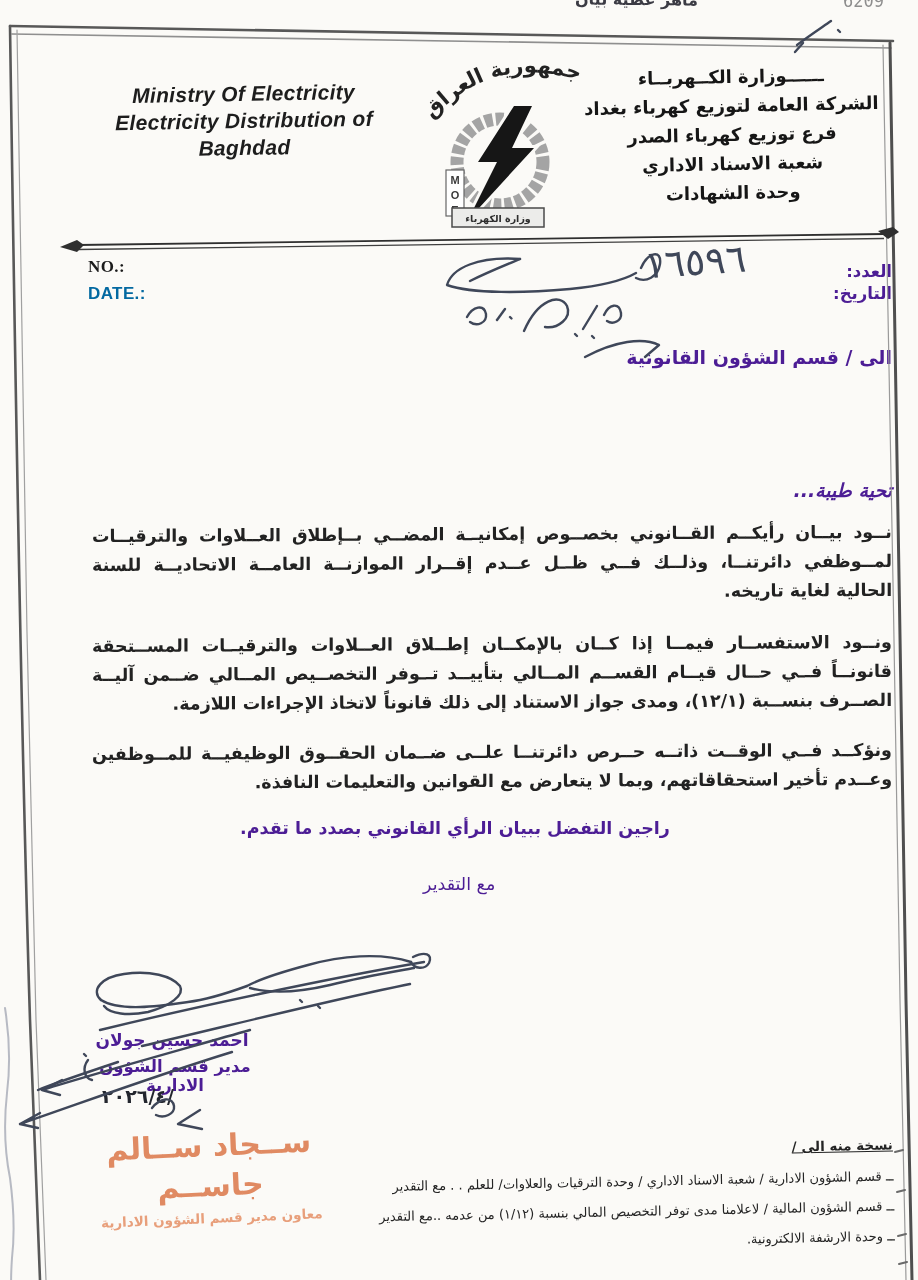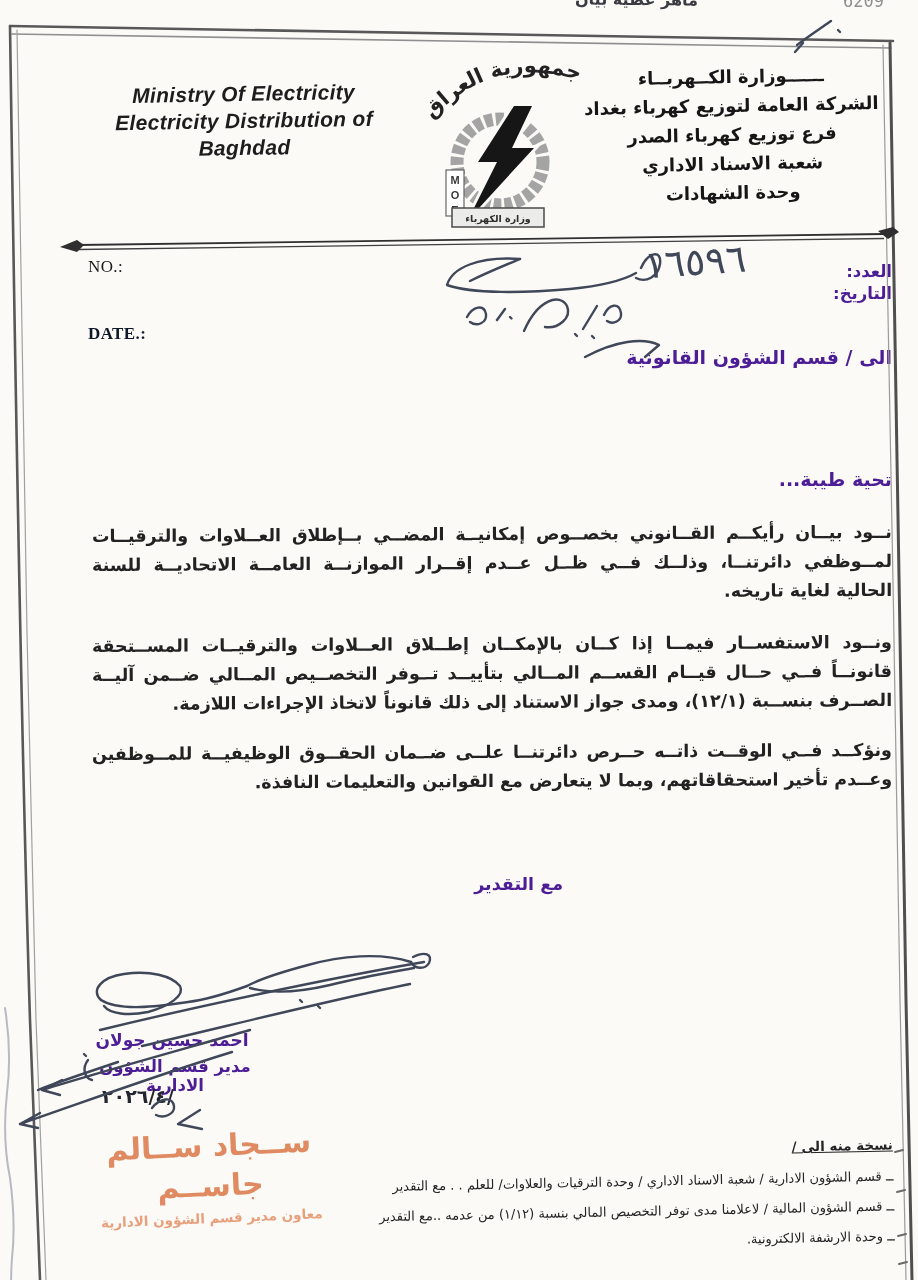--- a/index.html
+++ b/index.html
@@ -12,34 +12,34 @@
   
   .top-frag{left:575px;top:-10px;font-size:16px;font-weight:bold;color:#3b3b44;transform:rotate(.5deg);}
   .top-num{left:843px;top:-9px;font-size:17px;color:#8e8e8e;font-family:"DejaVu Sans Mono",monospace;}
   
   .eng-header{left:88px;top:80px;width:312px;text-align:center;
       font-family:"Liberation Sans",sans-serif;font-weight:bold;font-style:italic;
       font-size:21px;line-height:27px;color:#1d1d1d;transform:rotate(-1deg);letter-spacing:.3px;}
   .ar-header{right:18px;top:62px;width:336px;text-align:center;font-weight:bold;
       font-size:18px;line-height:29px;color:#161616;transform:rotate(-1.2deg);}
   
-  .no-label{left:88px;top:257px;font-family:"Liberation Serif",serif;font-weight:normal;font-size:17px;color:#1b1b1b;letter-spacing:.4px;}
-  .date-label{left:88px;top:284px;font-family:Liberation Serif, serif;font-weight:bold;font-size:17px;color:#0f172a;letter-spacing:.4px;margin-top:40px;}
+  .no-label{left:88px;top:257px;font-family:"Liberation Serif",serif;font-weight:bold;font-size:17px;color:#1b1b1b;letter-spacing:.4px;}
+  .date-label{left:88px;top:284px;font-family:Liberation Sans, sans-serif;font-weight:bold;font-size:17px;color:#0369a1;letter-spacing:.4px;}
   .adad{right:26px;top:262px;font-weight:bold;font-size:16.5px;}
   .tarikh{right:26px;top:284px;font-weight:bold;font-size:16.5px;}
   .hw-number{left:644px;top:240px;font-size:38px;color:#3f4759;transform:rotate(-4deg);letter-spacing:3px;}
   
   .to-line{right:26px;top:346px;font-size:19px;font-weight:bold;}
   .subject-line{right:26px;top:404px;font-size:19px;font-weight:bold;}
-  .greeting{right:26px;top:468px;font-size:19px;font-weight:bold;}
+  .greeting{right:26px;top:479px;font-size:19px;font-weight:bold;font-style:italic;}
   .para{left:92px;right:26px;font-size:17.5px;font-weight:bold;line-height:29px;
         text-align:justify;color:#222;transform:rotate(-.3deg);}
   .p1{top:520px;} .p2{top:630px;} .p3{top:738px;}
   .closing-request{left:222px;top:818px;width:466px;text-align:center;font-size:17.5px;font-weight:bold;}
-  .closing-salute{left:423px;top:874px;width:140px;text-align:right;font-size:17.5px;font-weight:bold;}
+  .closing-salute{left:423px;top:874px;width:140px;text-align:left;font-size:17.5px;font-weight:normal;}
   
   .sig-name{left:88px;top:1030px;width:168px;text-align:center;font-size:17px;font-weight:bold;}
   .sig-title{left:80px;top:1057px;width:190px;text-align:center;font-size:16.5px;font-weight:bold;}
   .sig-date{left:102px;top:1085px;font-size:19px;font-weight:bold;letter-spacing:1px;color:#23262e;}
   
   .stamp{left:56px;top:1126px;width:308px;text-align:center;transform:rotate(-2.5deg);}
   .stamp-name{font-size:30px;font-weight:bold;color:#e08a62;letter-spacing:1px;line-height:40px;}
   .stamp-title{font-size:13.5px;font-weight:bold;color:#e89f7b;margin-top:4px;}
   
   .cc{right:24px;top:1142px;width:530px;text-align:right;transform:rotate(-1.2deg);color:#242424;}
@@ -74,20 +74,21 @@
   <div class="abs txt date-label">DATE.:</div>
   <div class="abs txt adad rtl ar">العدد:</div>
   <div class="abs txt tarikh rtl ar">التاريخ:</div>
   <div class="abs txt hw-number" dir="ltr">١٦٥٩٦</div>
 
   <div class="abs txt to-line rtl ar">الى / قسم الشؤون القانونية</div>
   <div class="abs txt greeting rtl ar">تحية طيبة...</div>
   <div class="abs txt para p1 rtl ar">نــود بيــان رأيكــم القــانوني بخصــوص إمكانيــة المضــي بــإطلاق العــلاوات والترقيــات لمــوظفي دائرتنــا، وذلــك فــي ظــل عــدم إقــرار الموازنــة العامــة الاتحاديــة للسنة الحالية لغاية تاريخه.</div>
   <div class="abs txt para p2 rtl ar">ونــود الاستفســار فيمــا إذا كــان بالإمكــان إطــلاق العــلاوات والترقيــات المســتحقة قانونــاً فــي حــال قيــام القســم المــالي بتأييــد تــوفر التخصــيص المــالي ضــمن آليــة الصــرف بنســبة (١٢/١)، ومدى جواز الاستناد إلى ذلك قانوناً لاتخاذ الإجراءات اللازمة.</div>
   <div class="abs txt para p3 rtl ar">ونؤكــد فــي الوقــت ذاتــه حــرص دائرتنــا علــى ضــمان الحقــوق الوظيفيــة للمــوظفين وعــدم تأخير استحقاقاتهم، وبما لا يتعارض مع القوانين والتعليمات النافذة.</div>
+  <div class="abs txt closing-request rtl ar">راجين التفضل ببيان الرأي القانوني بصدد ما تقدم.</div>
   <div class="abs txt closing-salute rtl ar">مع التقدير</div>
 
   <div class="abs txt sig-name rtl ar">احمد حسين جولان</div>
   <div class="abs txt sig-title rtl ar">مدير قسم الشؤون الادارية</div>
   <div class="abs txt sig-date" dir="ltr">٢٠٢٦/٤/</div>
 
   <div class="abs txt stamp">
     <div class="stamp-name rtl ar">ســجاد ســالم جاســم</div>
     <div class="stamp-title rtl ar">معاون مدير قسم الشؤون الادارية</div>
   </div>

